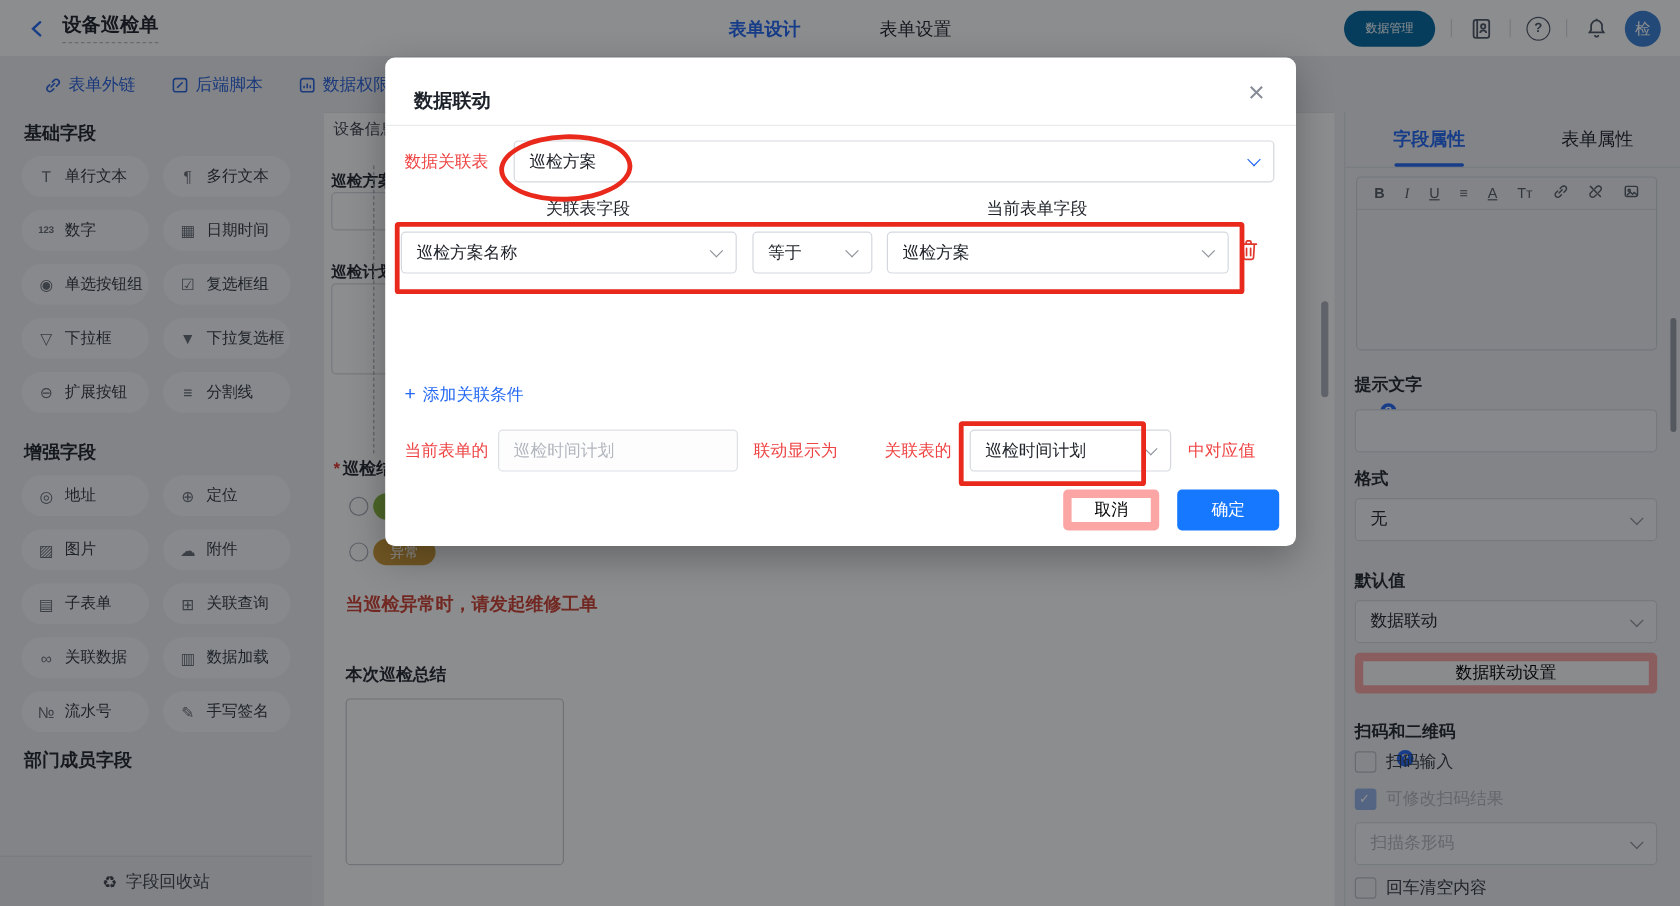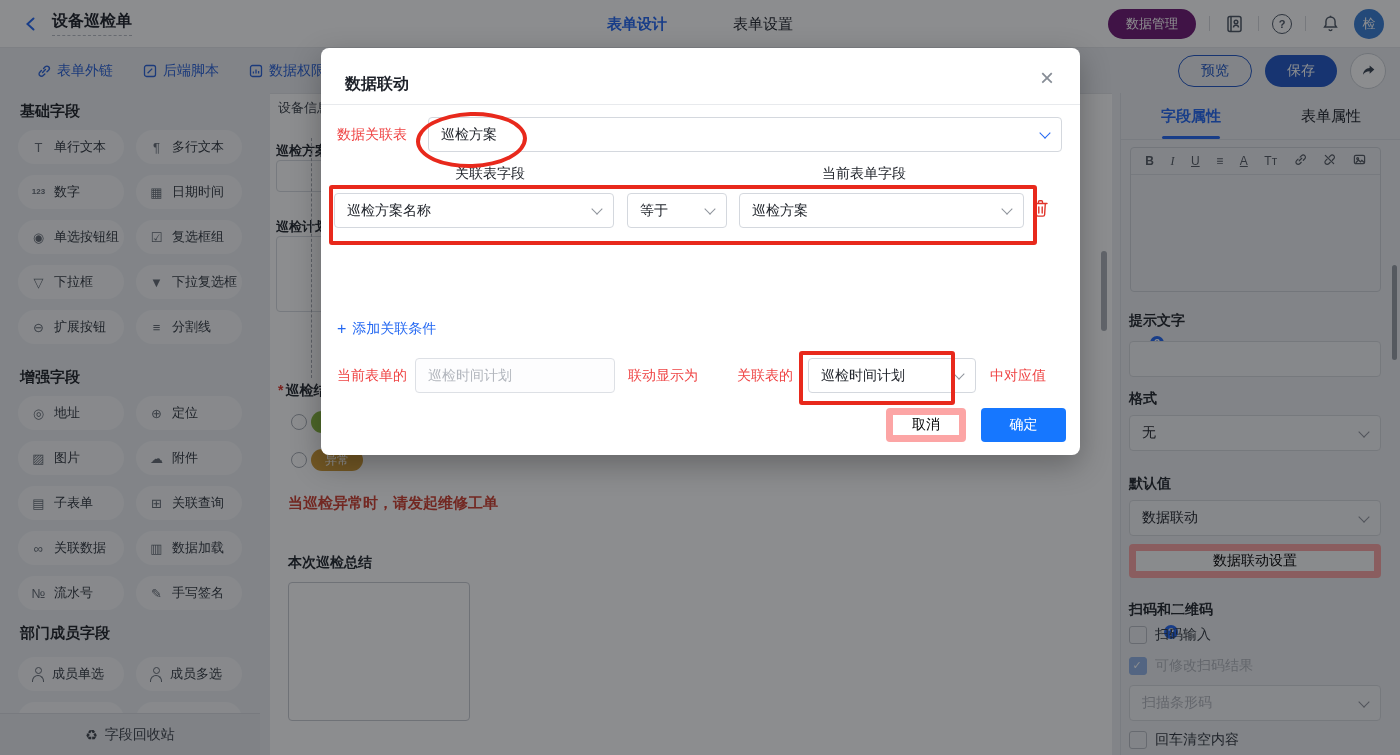--- a/index.html
+++ b/index.html
@@ -7,21 +7,21 @@
   #app{position:relative;width:1400px;height:755px;overflow:hidden;background:#edeff2;}
   .abs{position:absolute;box-sizing:border-box;}
 
   
   #top{position:absolute;left:0;top:0;width:1400px;height:48px;background:#fff;border-bottom:1px solid #e5e7eb;display:flex;align-items:center;padding:0 16px 0 20px;box-sizing:border-box;}
   #top .title{font-size:16px;font-weight:600;color:#1d2129;margin-left:10px;padding-bottom:3px;border-bottom:1px dashed #b9bdc5;}
   .ctr-tabs{position:absolute;left:0;right:0;top:0;height:48px;display:flex;justify-content:center;align-items:center;gap:66px;}
   .ctr-tabs .t{font-size:15px;color:#1d2129;cursor:pointer;}
   .ctr-tabs .t.on{color:#2468f2;font-weight:600;}
   .rgt{margin-left:auto;display:flex;align-items:center;gap:13px;}
-  .pillbtn{height:30px;padding:0 18px;border-radius:15px;background:#701a75;color:#fff;font-size:13px;display:flex;align-items:center;border:none;}
+  .pillbtn{height:30px;padding:0 18px;border-radius:15px;background:#0369a1;color:#fff;font-size:10px;display:flex;align-items:center;border:none;}
   .vdiv{width:1px;height:15px;background:#d8dade;}
   .hicon{width:22px;height:22px;display:flex;align-items:center;justify-content:center;color:#4e5865;}
   .help{width:18px;height:18px;border:1.5px solid #4e5865;border-radius:50%;font-size:11px;font-weight:700;color:#4e5865;display:flex;align-items:center;justify-content:center;}
   .avatar{width:30px;height:30px;border-radius:50%;background:#3a7fd5;color:#fff;font-size:13px;display:flex;align-items:center;justify-content:center;}
 
   
   #subbar{position:absolute;left:0;top:48px;width:1400px;height:45px;display:flex;align-items:center;padding:0 14px 0 37px;box-sizing:border-box;}
   .sbitem{display:flex;align-items:center;gap:6px;color:#2a62d9;font-size:14px;margin-right:30px;cursor:pointer;}
   .obtn{height:32px;padding:0 22px;border-radius:16px;font-size:14px;display:flex;align-items:center;box-sizing:border-box;}
   .obtn.outline{border:1px solid #2258c6;color:#2258c6;background:transparent;}
@@ -151,29 +151,20 @@
         </svg>
       <span>后端脚本</span>
     </span>
     <span class="sbitem">
       <svg width="14" height="14" viewBox="0 0 14 14" fill="none" stroke="#2a62d9" stroke-width="1.3">
           <rect x="1.5" y="1.5" width="11" height="11" rx="2"></rect>
           <path d="M4.4 9.5v-2M7 9.5v-4M9.6 9.5V7"></path>
         </svg>
       <span>数据权限</span>
     </span>
-    <div class="rgt">
-      <button class="obtn outline">预览</button>
-      <button class="obtn fill">保存</button>
-      <span class="sharec">
-        <svg width="15" height="15" viewBox="0 0 16 16">
-            <path d="M9.2 2.6l5 4.4-5 4.4V8.9C5.8 8.9 3.6 10.4 2.2 12.6c.3-4.3 3-6.9 7-7.2z" fill="#3c4654"></path>
-          </svg>
-      </span>
-    </div>
   </div>
 
   <aside id="sidebar">
     <div class="shead" style="top:9px;">基础字段</div>
     <div class="fgrid" style="top:37px;">
       <div class="fbtn">
           <span class="fico">T</span>
           <span>单行文本</span>
         </div>
       <div class="fbtn">
@@ -252,32 +243,20 @@
           <span class="fico">№</span>
           <span>流水号</span>
         </div>
       <div class="fbtn">
           <span class="fico">✎</span>
           <span>手写签名</span>
         </div>
     </div>
 
     <div class="shead" style="top:531px;">部门成员字段</div>
-    <div class="fgrid" style="top:564px;">
-      <div class="fbtn">
-          <span class="person"></span>
-          <span>成员单选</span>
-        </div>
-      <div class="fbtn">
-          <span class="person"></span>
-          <span>成员多选</span>
-        </div>
-      <div class="fbtn"></div>
-      <div class="fbtn"></div>
-    </div>
 
     <div id="recyclebar">
       <span>♻</span>
       <span>字段回收站</span>
     </div>
   </aside>
 
   <main id="canvas">
     <span class="abs" style="left:8px;top:5px;font-size:13px;color:#3d434b;">设备信息</span>
 

